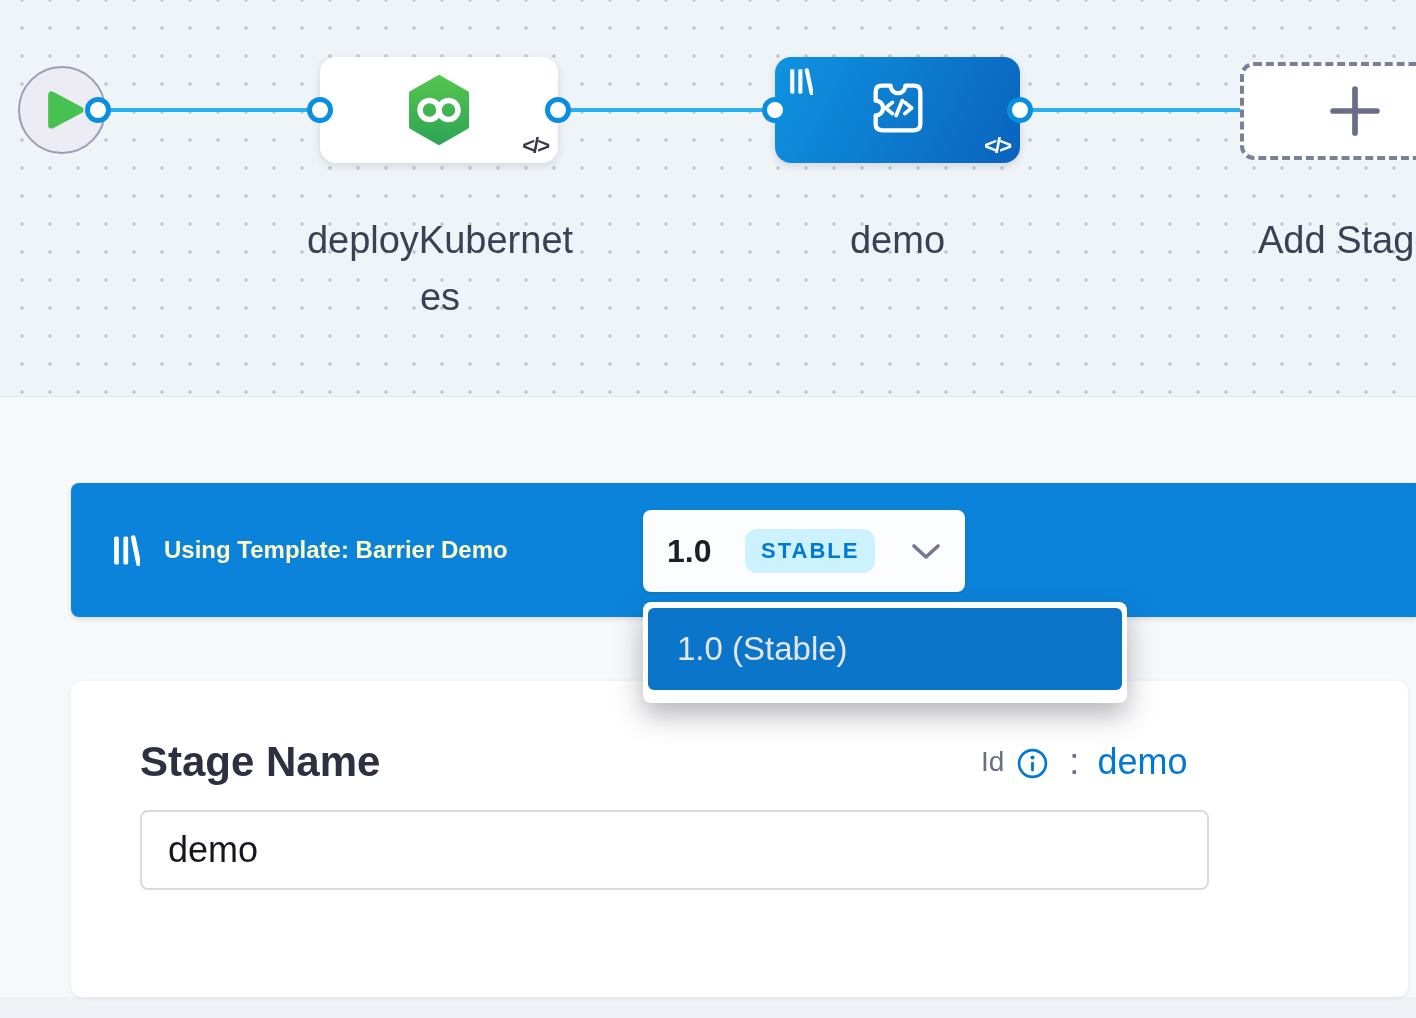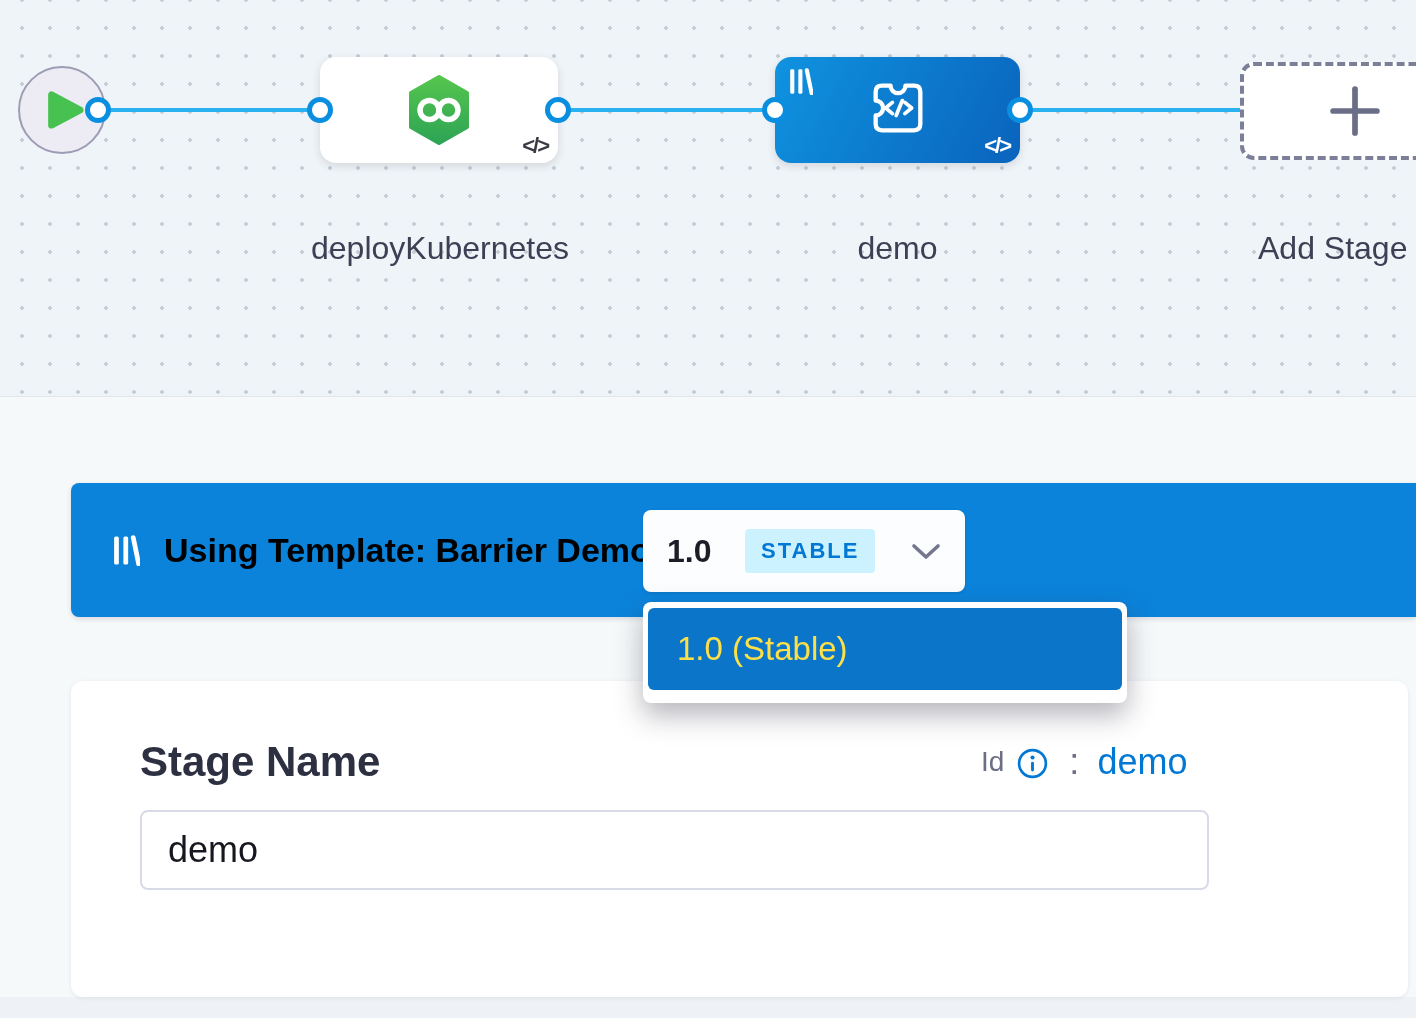--- a/index.html
+++ b/index.html
@@ -33,61 +33,61 @@
   .stage-blue{left:775px;width:245px;background:linear-gradient(118deg,#0f93e0 0%,#0a63bd 100%);}
   .hex-icon{position:absolute;left:87px;top:17px;}
   .custom-icon{position:absolute;left:92px;top:20px;}
   .mini-template-icon{position:absolute;left:14px;top:11px;}
   .code-badge{
     position:absolute;right:10px;bottom:4px;font-size:22px;font-weight:bold;
     letter-spacing:-2px;color:#3a3b45;
   }
   .code-badge.white{color:#ffffff;}
   .node-label{
-    position:absolute;top:220px;font-size:32px;color:#3d4054;text-align:center;
+    position:absolute;top:212px;font-size:38px;color:#3d4054;text-align:center;
     line-height:57px;word-break:break-all;z-index:2;
   }
   .label-deploy{left:298px;width:284px;}
   .label-demo{left:775px;width:245px;}
   .label-add{left:1258px;white-space:nowrap;text-align:left;}
   .add-stage{
     position:absolute;left:1240px;top:62px;width:230px;height:98px;border-radius:14px;
     background:#ffffff;border:4px dashed #7c7f98;z-index:2;
     display:flex;align-items:center;justify-content:center;
   }
   
   .lower{position:absolute;left:0;top:398px;width:1416px;height:620px;background:#f6f9fa;}
   .footer-strip{position:absolute;left:0;top:997px;width:1416px;height:21px;background:#eef2f6;}
   .template-banner{
     position:absolute;left:71px;top:483px;width:1345px;height:134px;
     background:#0b83da;border-radius:8px 0 0 8px;z-index:2;
     display:flex;align-items:center;box-shadow:0 2px 5px rgba(40,41,61,.15);
   }
   .banner-icon{margin-left:42px;flex:none;}
-  .banner-text{margin-left:24px;color:#000000;font-size:34px;font-weight:bold;}
+  .banner-text{margin-left:24px;color:#fef9c3;font-size:24px;font-weight:bold;}
   .version-pill{
     position:absolute;left:572px;top:27px;width:322px;height:82px;border-radius:8px;
     background:#fcfdfe;display:flex;align-items:center;padding:0 24px;cursor:pointer;
     box-shadow:0 1px 3px rgba(40,41,61,.18);
     justify-content:space-between;
   }
   .version-num{font-size:32px;font-weight:bold;color:#1c1e27;}
   .stable-badge{
     margin-left:22px;background:#cbf2fe;color:#0278d5;font-size:22px;font-weight:bold;
-    letter-spacing:2px;padding:9px 16px;border-radius:4px;
+    letter-spacing:2px;padding:9px 16px;border-radius:12px;
   }
   .pill-chevron{margin-left:24px;}
   .version-menu{
     position:absolute;left:643px;top:602px;width:484px;height:101px;z-index:5;
     background:#ffffff;border-radius:8px;padding:6px 5px 13px 5px;
     box-shadow:0 12px 28px rgba(40,41,61,.35);
   }
   .version-option{
     height:100%;background:#0b76c9;border-radius:6px;display:flex;align-items:center;
-    padding-left:29px;color:#fde047;font-size:33px;cursor:pointer;
+    padding-left:29px;color:#e5e5e5;font-size:33px;cursor:pointer;
   }
   .stage-panel{
     position:absolute;left:71px;top:681px;width:1337px;height:316px;background:#ffffff;
     border-radius:12px;box-shadow:0 1px 4px rgba(40,41,61,.08);z-index:1;
   }
   .stage-name-label{position:absolute;left:69px;top:57px;font-size:42px;font-weight:bold;color:#2c3040;}
   .id-row{position:absolute;left:910px;top:60px;display:flex;align-items:center;}
   .id-label{font-size:28px;color:#6b6e85;}
   .id-row .info-icon{margin-left:12px;margin-top:2px;}
   .id-sep{font-size:36px;color:#6b6e85;margin-left:20px;}

